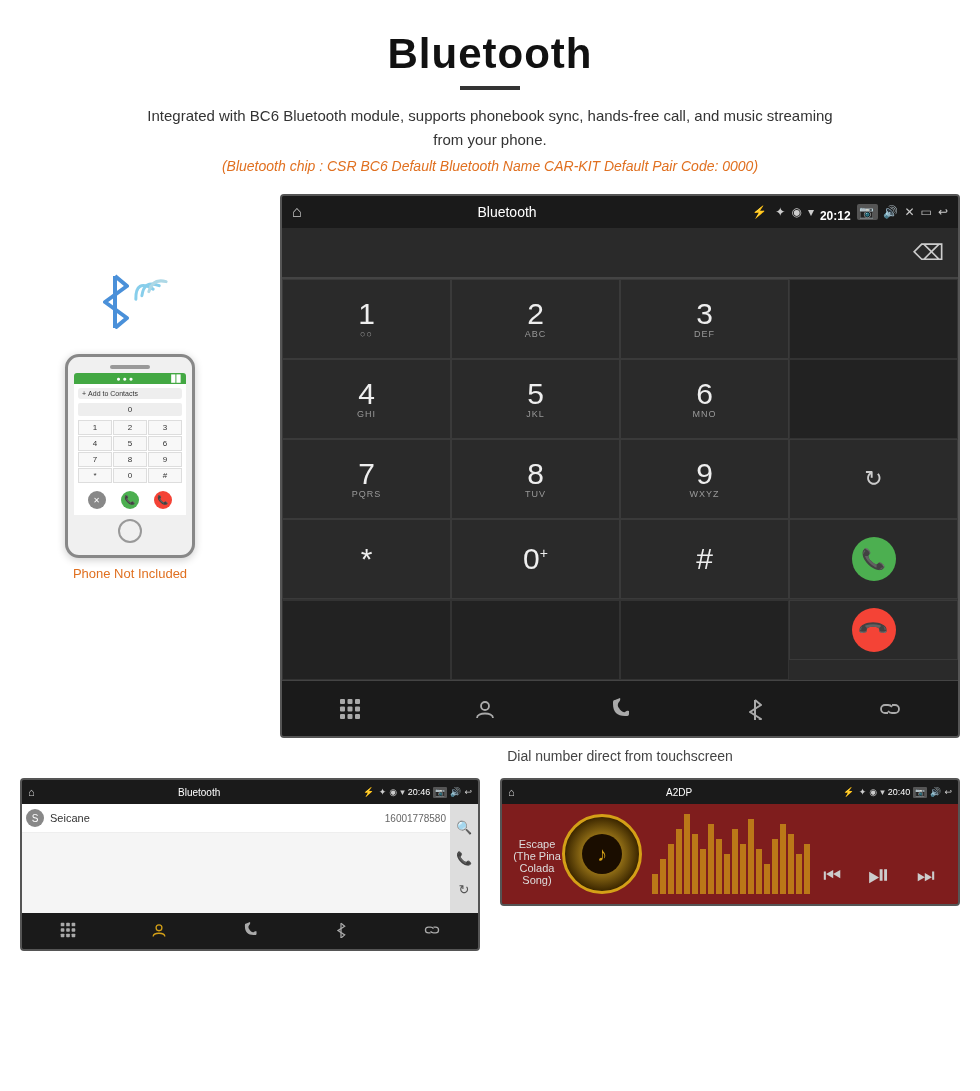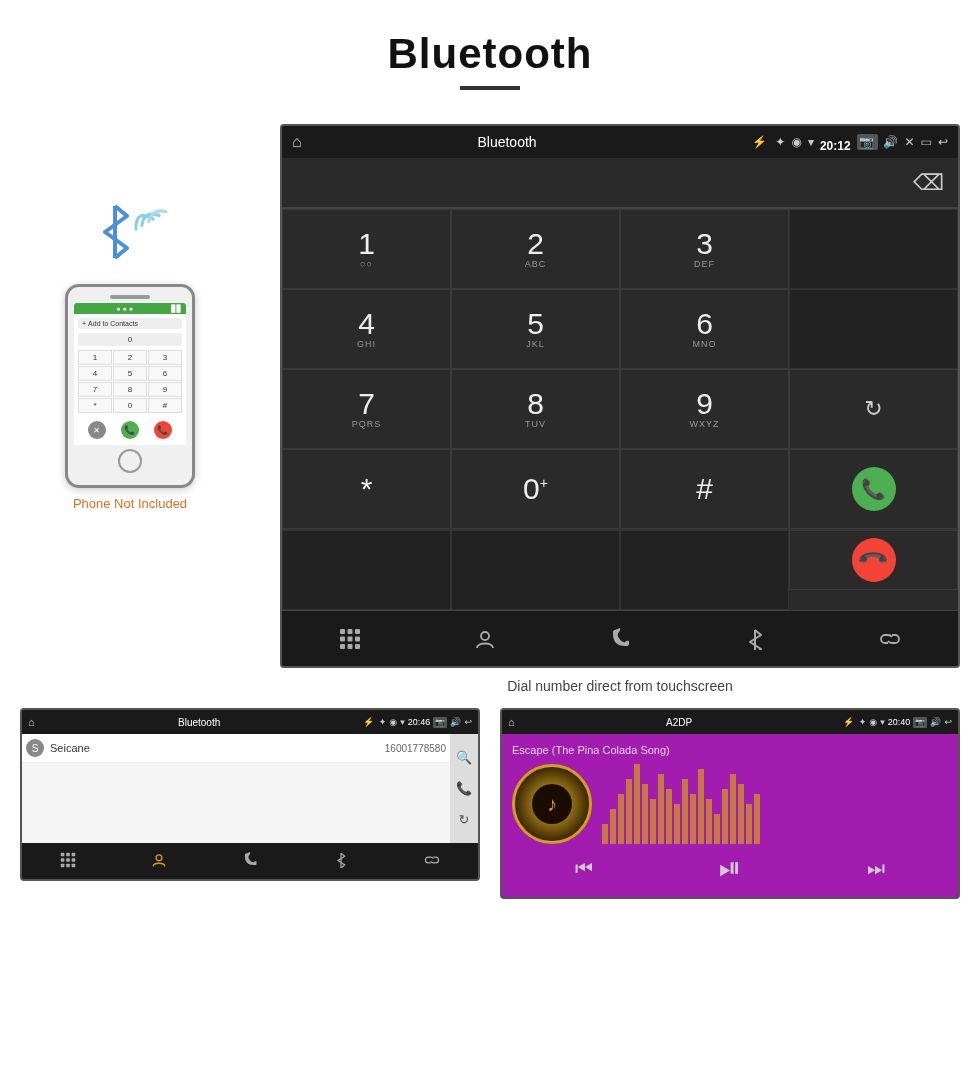--- a/index.html
+++ b/index.html
@@ -349,25 +349,25 @@
       background: #1a1a1a;
       display: flex;
       justify-content: space-around;
       align-items: center;
       height: 36px;
     }
     .small-nav-item { font-size: 14px; color: #aaa; cursor: pointer; }
 
     
     .music-screen {
-      background: #a21caf;
+      background: #7f1d1d;
       padding: 10px;
       display: flex;
-      flex-direction: column;
-      align-items: flex-start;
+      flex-direction: row;
+      align-items: flex-end;
     }
     .music-song-title {
       font-size: 11px;
       color: #ddd;
       margin-bottom: 8px;
       text-align: center;
     }
     .music-main-area {
       display: flex;
       align-items: center;
@@ -417,20 +417,22 @@
       flex-direction: column;
       align-items: flex-end;
     }
   </style>
 </head>
 <body>
 
 <div class="page-header">
   <h1 class="page-title">Bluetooth</h1>
   <div class="title-underline"></div>
+  <p class="page-description">Integrated with BC6 Bluetooth module, supports phonebook sync, hands-free call, and music streaming from your phone.</p>
+  <p class="specs-line">(Bluetooth chip : CSR BC6    Default Bluetooth Name CAR-KIT    Default Pair Code: 0000)</p>
 </div>
 
 <div class="main-content">
 
   <div class="left-side">
 
     <div class="bt-symbol-container">
       <span class="bt-symbol">
         <svg width="40" height="55" viewBox="0 0 40 55">
           <polyline points="20,2 32,12 10,28 32,44 20,54" fill="none" stroke="#4a90d9" stroke-width="4" stroke-linejoin="round"></polyline>

